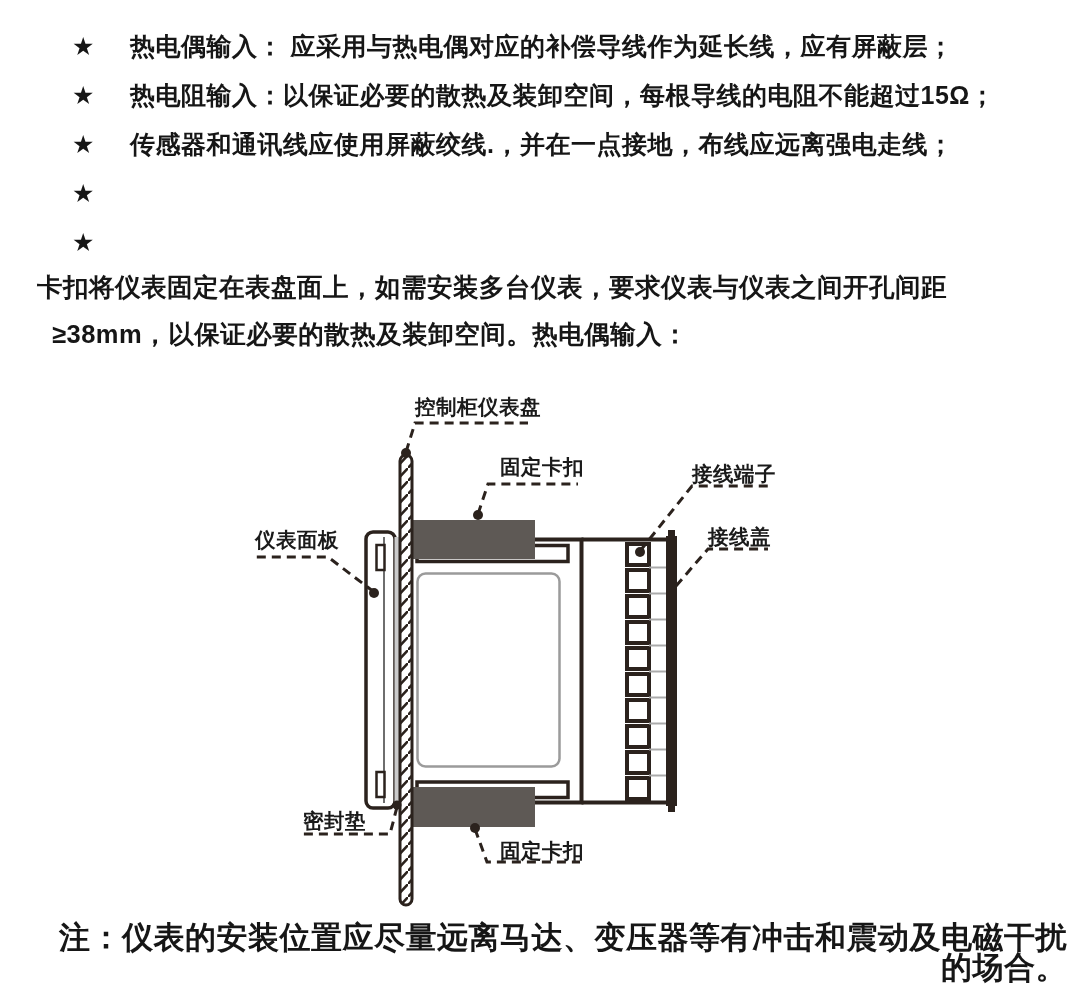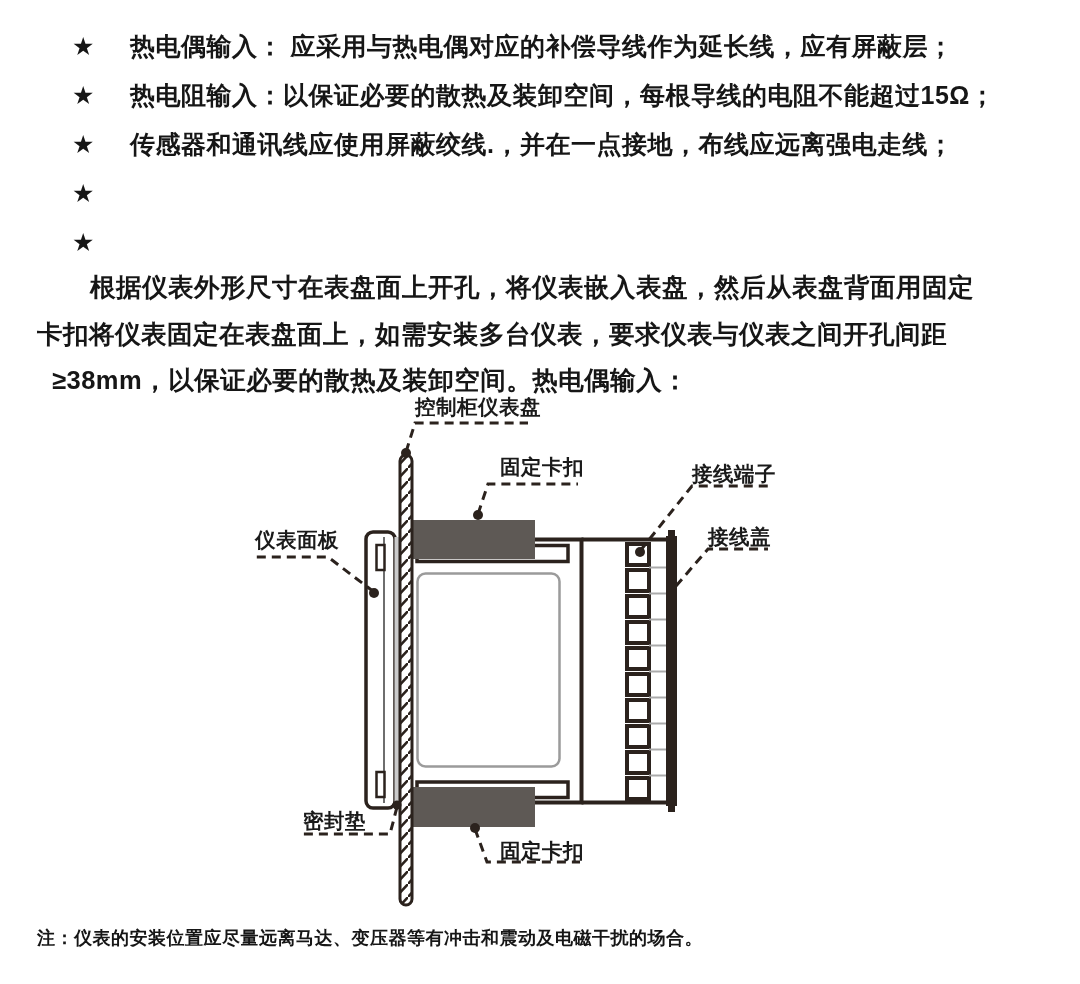--- a/index.html
+++ b/index.html
@@ -10,21 +10,21 @@
   }
   .bullets{position:absolute;left:0;top:33px;width:1080px;}
   .bullet{display:flex;align-items:flex-start;margin:0 0 22px 72px;
     font-size:25px;font-weight:bold;line-height:27px;letter-spacing:.5px;}
   .star{width:34px;margin-right:24px;font-size:25px;line-height:27px;flex:0 0 auto;}
   .para{position:absolute;left:37px;top:264px;width:1020px;
     font-size:25.5px;font-weight:bold;line-height:46.5px;letter-spacing:.5px;}
   .para .l1{padding-left:53px;}
   .para .l3{padding-left:15px;}
   .note{position:absolute;left:37px;top:923px;width:1030px;
-    font-size:18px;font-weight:bold;letter-spacing:.5px;line-height:30px;}
+    font-size:31px;font-weight:bold;letter-spacing:.5px;line-height:30px;text-align:right;}
   .diagram{position:absolute;left:240px;top:390px;width:560px;height:530px;}
   svg text{font-family:"Liberation Sans","DejaVu Sans",sans-serif;
     font-weight:bold;font-size:20.5px;fill:#1a1a1a;letter-spacing:.5px;}
 </style>
 </head>
 <body>
 
 <div class="bullets">
   <div class="bullet">
     <span class="star">★</span>
@@ -40,21 +40,20 @@
   </div>
   <div class="bullet">
     <span class="star">★</span>
     </div>
   <div class="bullet">
     <span class="star">★</span>
   </div>
 </div>
 
 <div class="para">
-  <div class="l1">根据仪表外形尺寸在表盘面上开孔，将仪表嵌入表盘，然后从表盘背面用固定</div>
   <div class="l2">卡扣将仪表固定在表盘面上，如需安装多台仪表，要求仪表与仪表之间开孔间距</div>
   <div class="l3">≥38mm，以保证必要的散热及装卸空间。热电偶输入：</div>
 </div>
 
 <div class="diagram">
 <svg width="560" height="530" viewBox="0 0 560 530" xmlns="http://www.w3.org/2000/svg">
   <defs>
     <pattern id="hatch" width="12" height="13" patternUnits="userSpaceOnUse">
       <line x1="-1" y1="14" x2="13" y2="-1" stroke="#2b221d" stroke-width="2.6"></line>
     </pattern>

